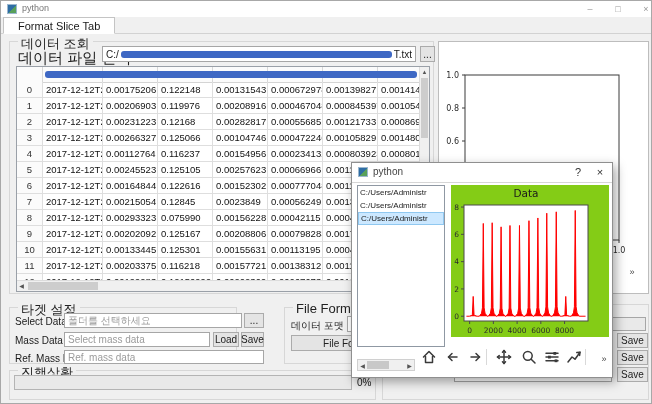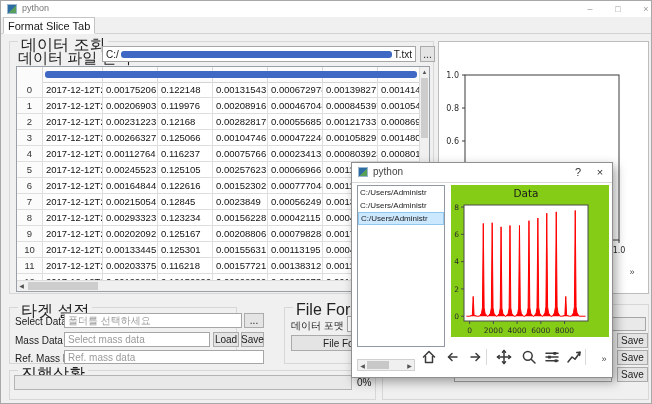--- a/index.html
+++ b/index.html
@@ -8,26 +8,26 @@
        border:1px solid #a8a8a8;overflow:hidden;box-sizing:border-box;}
   .abs{position:absolute;}
   
   #titlebar{left:0;top:0;width:652px;height:16px;background:#ffffff;}
   #app-icon{left:6px;top:3px;width:10px;height:10px;background:linear-gradient(135deg,#2e6da4 0 55%,#58a05a 55% 100%);border:1px solid #9bb7cf;box-sizing:border-box;}
   #win-title{left:21px;top:2px;font-size:9px;color:#777;}
   .winctl{top:2px;width:22px;height:13px;text-align:center;font-size:9px;color:#999;line-height:13px;}
   #btn-min{left:578px;} #btn-max{left:606px;} #btn-close{left:634px;}
   
   #tabline{left:0;top:32px;width:652px;height:1px;background:#d2d2d2;}
-  .tab{top:16px;height:16px;line-height:16px;font-size:11px;padding:0 4px;box-sizing:border-box;border:1px solid #c4c4c4;}
+  .tab{top:16px;height:16px;line-height:16px;font-size:11px;padding:0 14px;box-sizing:border-box;border:1px solid #c4c4c4;}
   #tab1{left:2px;background:#ffffff;border-bottom:1px solid #ffffff;height:17px;z-index:3;}
   #tab2{left:99px;background:#f0f0f0;z-index:2;}
   
   .group{border:1px solid #d7d7d7;background:#f0f0f0;box-sizing:border-box;}
-  .gtitle{position:absolute;top:-7px;left:8px;background:#f0f0f0;padding:0 3px;font-size:16px;color:#222;}
+  .gtitle{position:absolute;top:-7px;left:8px;background:#f0f0f0;padding:0 3px;font-size:13px;color:#222;}
   #grp-data{left:8px;top:40px;width:425px;height:253px;}
   #grp-target{left:8px;top:306px;width:228px;height:57px;}
   #grp-format{left:283px;top:306px;width:162px;height:57px;}
   #grp-progress{left:8px;top:369px;width:367px;height:30px;}
   #grp-slicing{left:381px;top:303px;width:267px;height:96px;}
   #panel-right{left:437px;top:40px;width:211px;height:253px;border:1px solid #bdbdbd;background:#ffffff;box-sizing:border-box;}
   
   .field{background:#fff;border:1px solid #a6a6a6;box-sizing:border-box;font-size:10px;
          padding:0 3px;display:flex;align-items:center;overflow:hidden;white-space:nowrap;}
   .btn{background:#e4e4e4;border:1px solid #ababab;box-sizing:border-box;font-size:10px;
@@ -153,21 +153,21 @@
             <div class="tcell tnum">0.00104746</div>
             <div class="tcell tnum">0.000472246</div>
             <div class="tcell tnum">0.00105829</div>
             <div class="tcell tnum">0.00148022</div>
           </div>
           <div class="trow">
             <div class="tcell tindex">4</div>
             <div class="tcell tdate">2017-12-12T20…</div>
             <div class="tcell tnum">0.00112764</div>
             <div class="tcell tnum">0.116237</div>
-            <div class="tcell tnum">0.00075766</div>
+            <div class="tcell tnum">0.00154956</div>
             <div class="tcell tnum">0.00023413200…</div>
             <div class="tcell tnum">0.00080392399…</div>
             <div class="tcell tnum">0.000801269</div>
           </div>
           <div class="trow">
             <div class="tcell tindex">5</div>
             <div class="tcell tdate">2017-12-12T20…</div>
             <div class="tcell tnum">0.00245523</div>
             <div class="tcell tnum">0.125105</div>
             <div class="tcell tnum">0.00257623</div>
@@ -192,21 +192,21 @@
             <div class="tcell tnum">0.12845</div>
             <div class="tcell tnum">0.0023849</div>
             <div class="tcell tnum">0.00056249199…</div>
             <div class="tcell tnum">0.00134839</div>
             <div class="tcell tnum"></div>
           </div>
           <div class="trow">
             <div class="tcell tindex">8</div>
             <div class="tcell tdate">2017-12-12T20…</div>
             <div class="tcell tnum">0.00293323</div>
-            <div class="tcell tnum">0.123234</div>
+            <div class="tcell tnum">0.075990</div>
             <div class="tcell tnum">0.00156228</div>
             <div class="tcell tnum">0.00042115</div>
             <div class="tcell tnum">0.00043873</div>
             <div class="tcell tnum"></div>
           </div>
           <div class="trow">
             <div class="tcell tindex">9</div>
             <div class="tcell tdate">2017-12-12T20…</div>
             <div class="tcell tnum">0.00202092</div>
             <div class="tcell tnum">0.125167</div>

